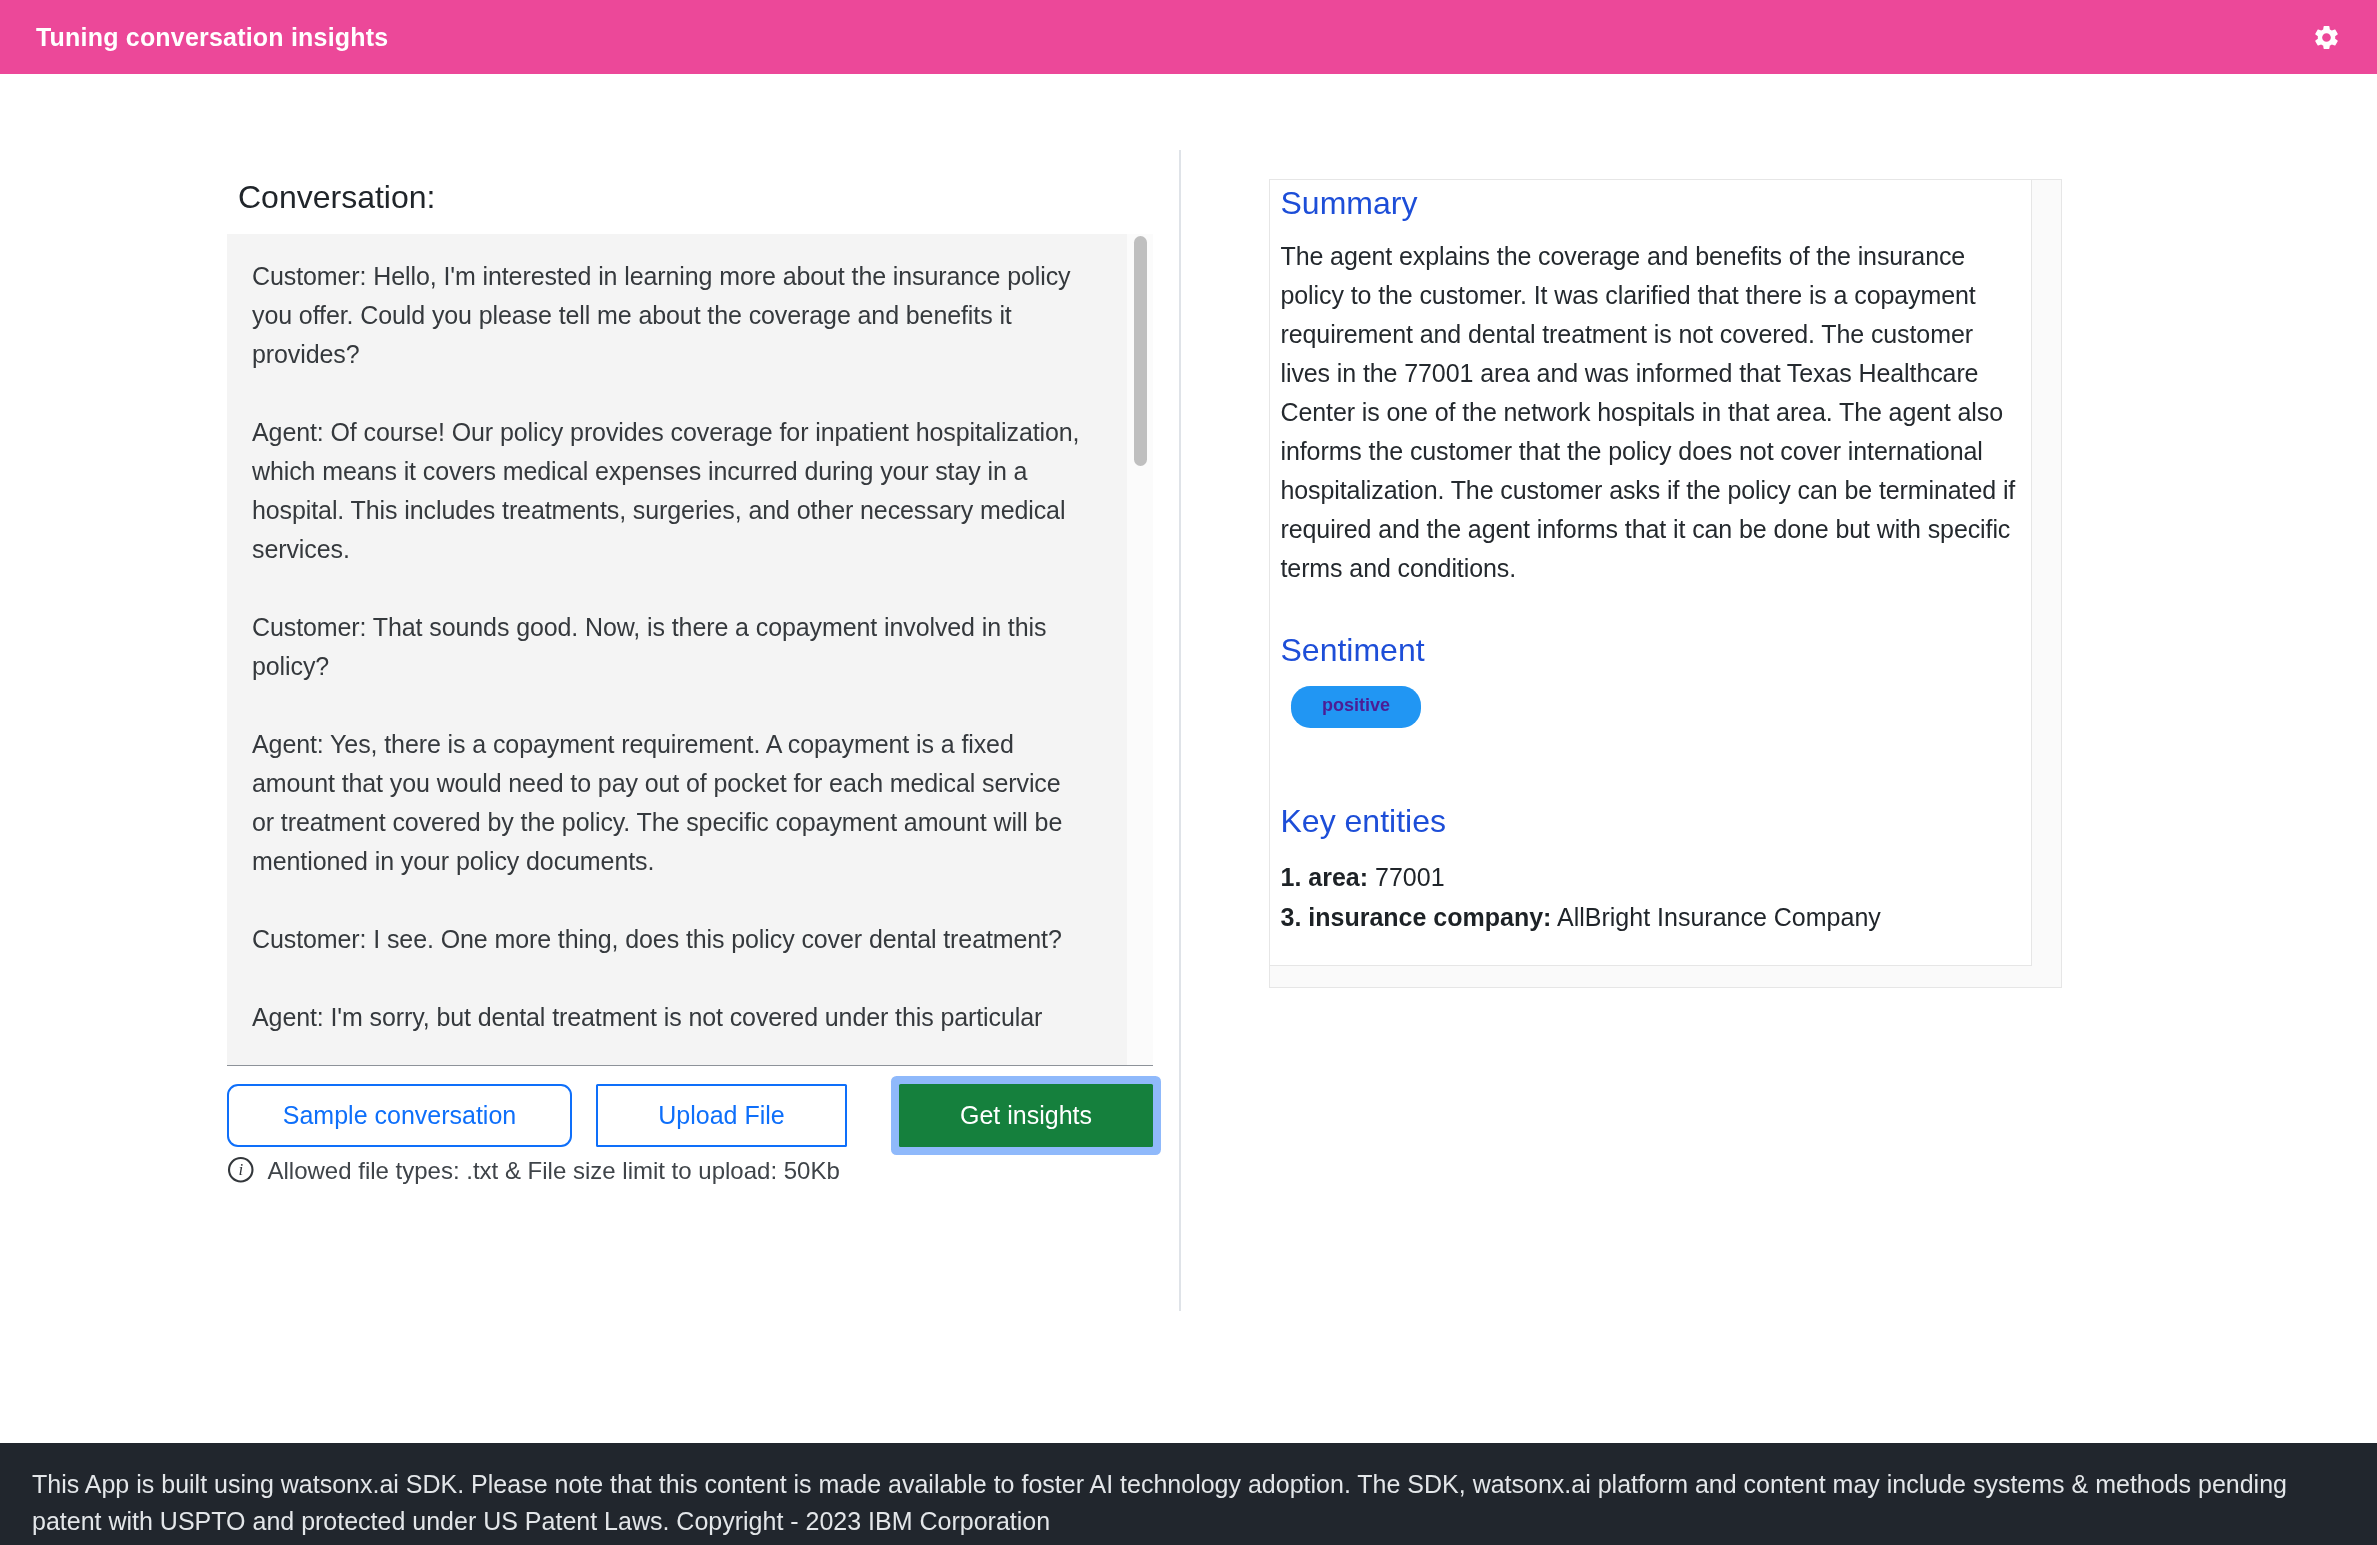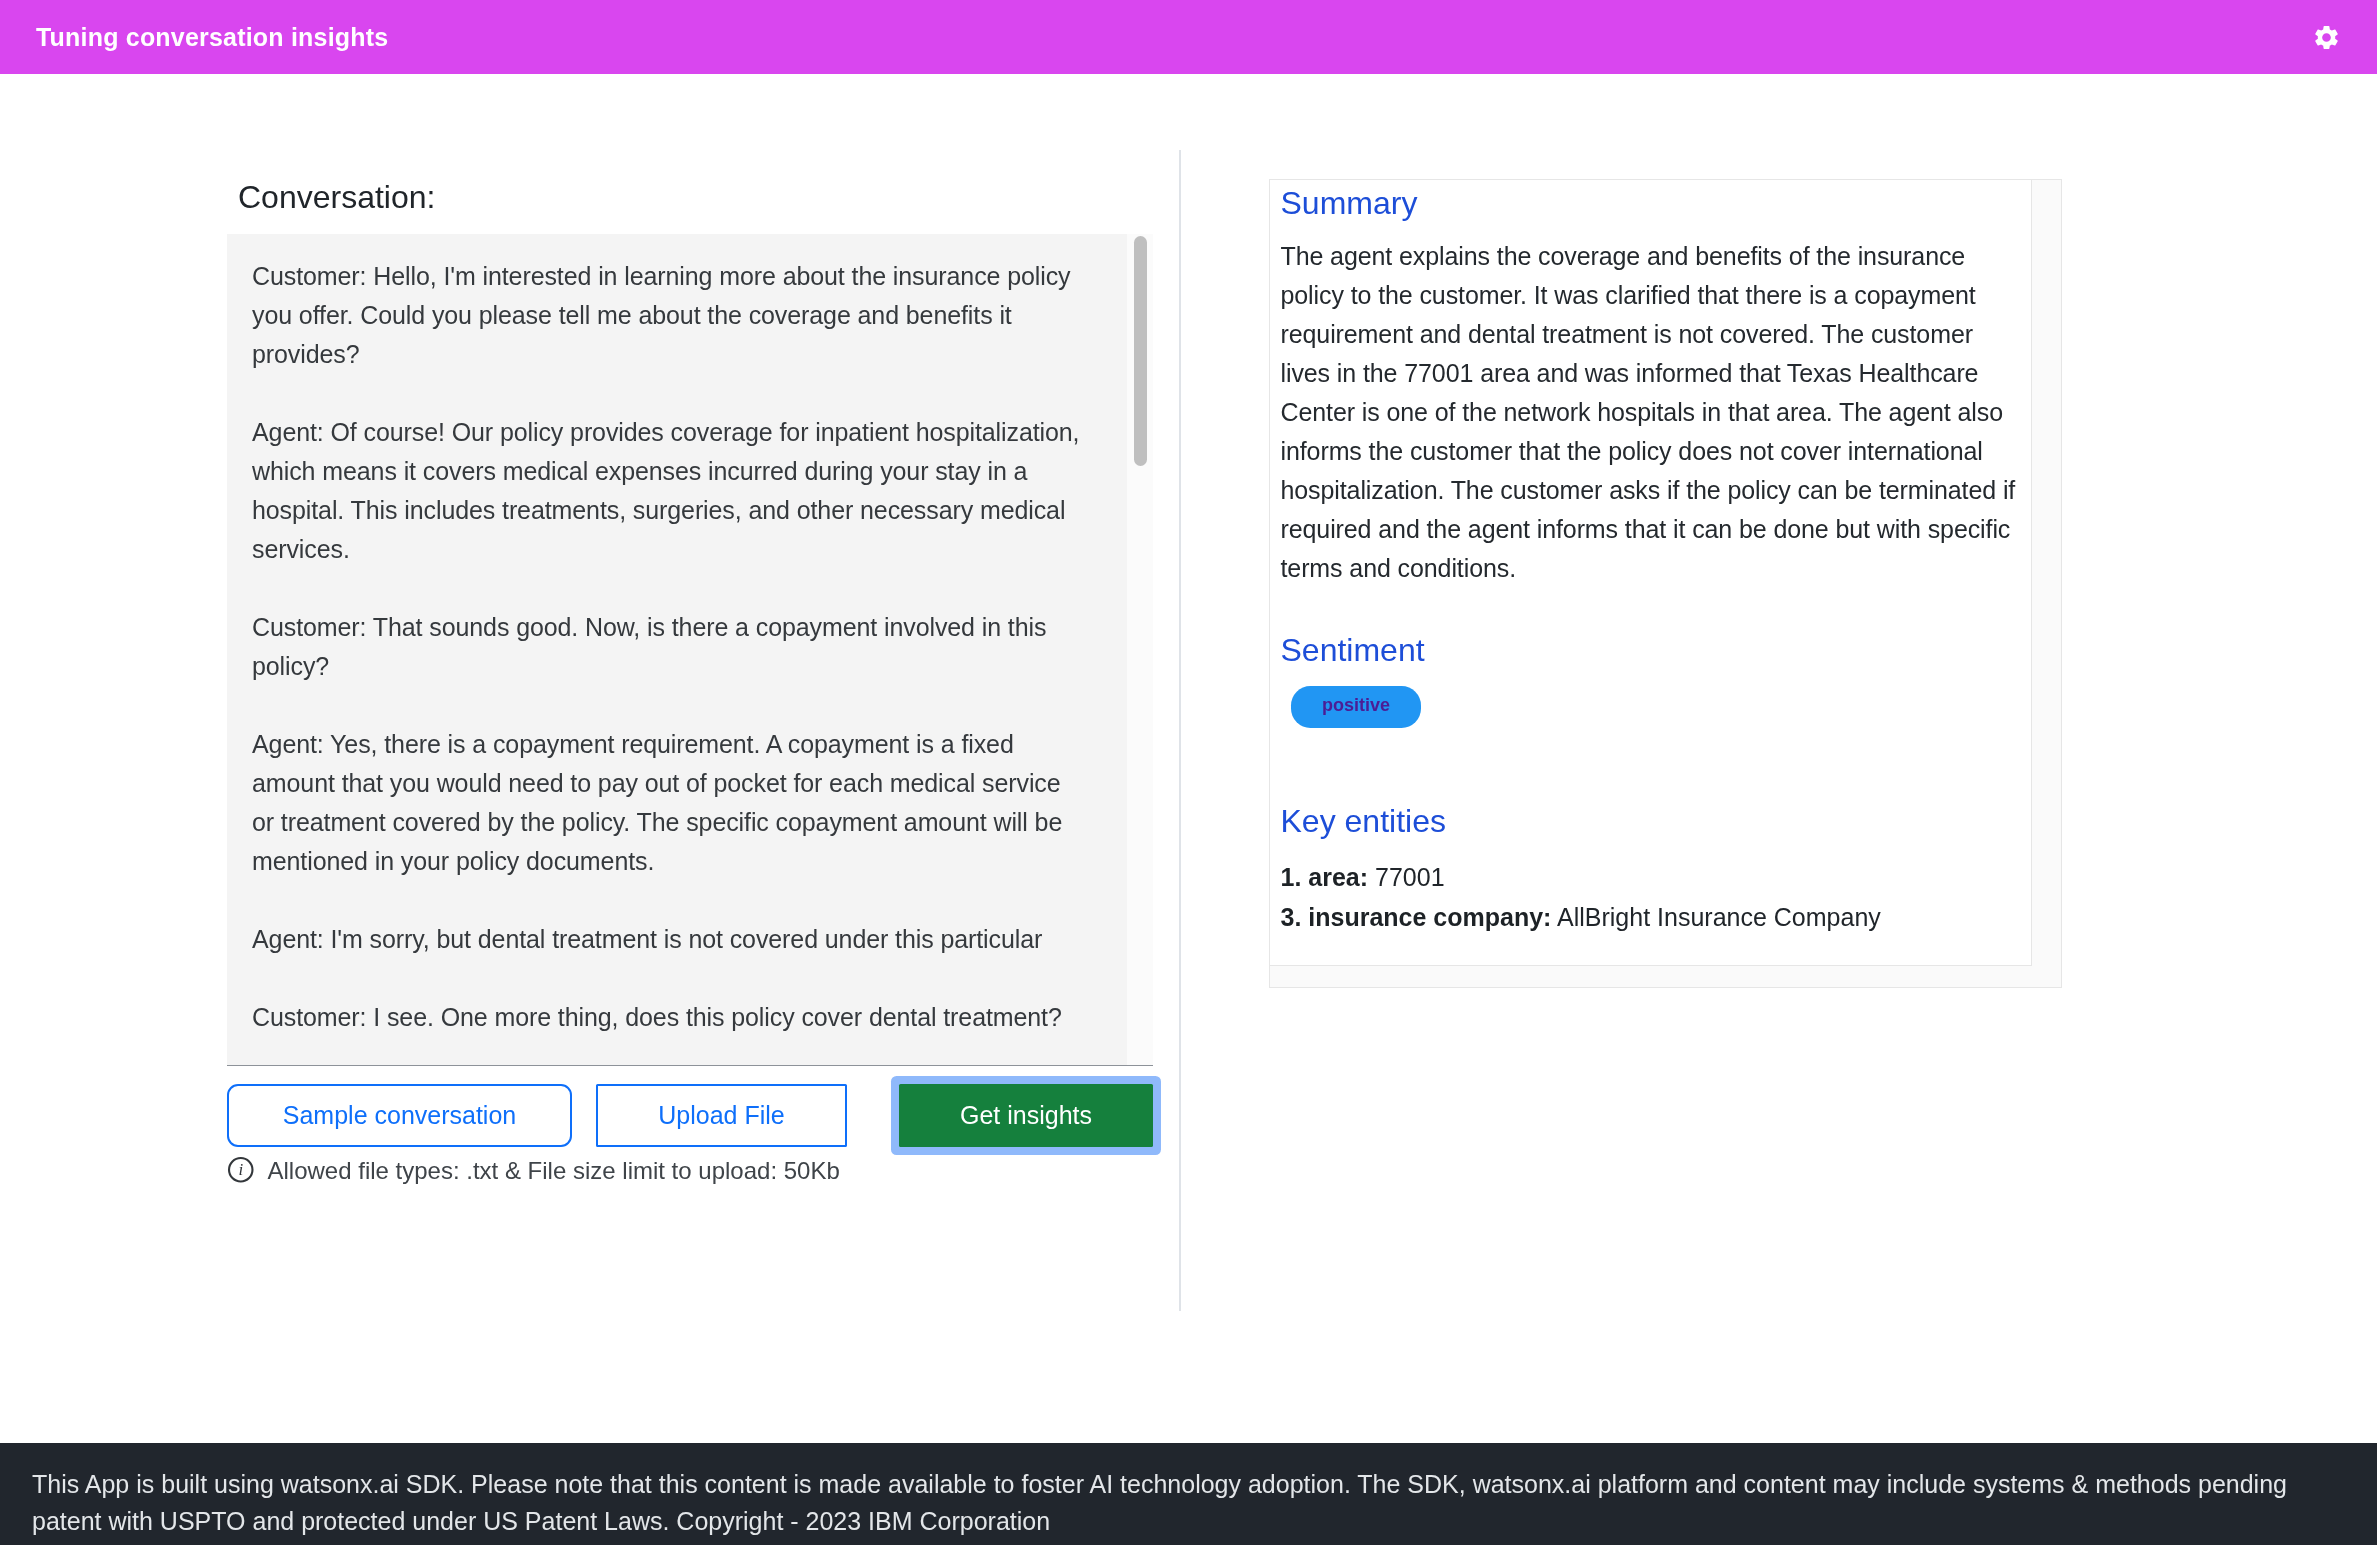--- a/index.html
+++ b/index.html
@@ -5,21 +5,21 @@
   html,body{margin:0;padding:0;}
   body{
     width:2377px;height:1545px;position:relative;overflow:hidden;
     background:#ffffff;
     font-family:"Liberation Sans", sans-serif;
     -webkit-font-smoothing:antialiased;
   }
   
   .app-header{
     position:absolute;left:0;top:0;width:2377px;height:74px;
-    background:#d946ef;display:flex;align-items:center;
+    background:#ec4899;display:flex;align-items:center;
     padding:17px 36px;box-sizing:border-box;justify-content:space-between;
   }
   .app-title{color:#ffffff;font-size:25px;font-weight:700;letter-spacing:0.2px;}
   .gear{width:29px;height:29px;display:block;cursor:pointer;}
   
   .section-heading{
     position:absolute;font-size:32px;font-weight:400;color:#20252a;line-height:42px;
   }
   #conv-heading{left:238px;top:176px;}
   .textarea-wrap{
@@ -104,22 +104,22 @@
 </div>
 
 <div class="section-heading" id="conv-heading">Conversation:</div>
 
 <div class="textarea-wrap" role="textbox">
   <div class="textarea-text">
     <p>Customer: Hello, I'm interested in learning more about the insurance policy you offer. Could you please tell me about the coverage and benefits it provides?</p>
     <p>Agent: Of course! Our policy provides coverage for inpatient hospitalization, which means it covers medical expenses incurred during your stay in a hospital. This includes treatments, surgeries, and other necessary medical services.</p>
     <p>Customer: That sounds good. Now, is there a copayment involved in this policy?</p>
     <p>Agent: Yes, there is a copayment requirement. A copayment is a fixed amount that you would need to pay out of pocket for each medical service or treatment covered by the policy. The specific copayment amount will be mentioned in your policy documents.</p>
+    <p>Customer: I see. One more thing, does this policy cover dental treatment?</p>
     <p>Agent: I'm sorry, but dental treatment is not covered under this particular</p>
-    <p>Customer: I see. One more thing, does this policy cover dental treatment?</p>
   </div>
   <div class="scroll-track">
     <div class="scroll-thumb"></div>
   </div>
 </div>
 
 <button class="btn outline" id="btn-sample">Sample conversation</button>
 <button class="btn outline" id="btn-upload">Upload File</button>
 <button class="btn solid" id="btn-insights">Get insights</button>
 

